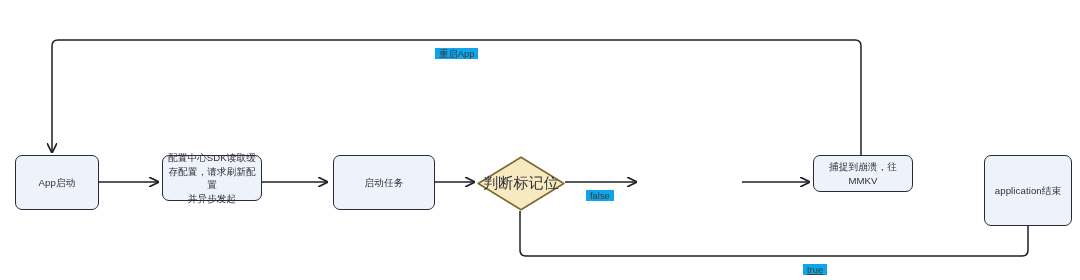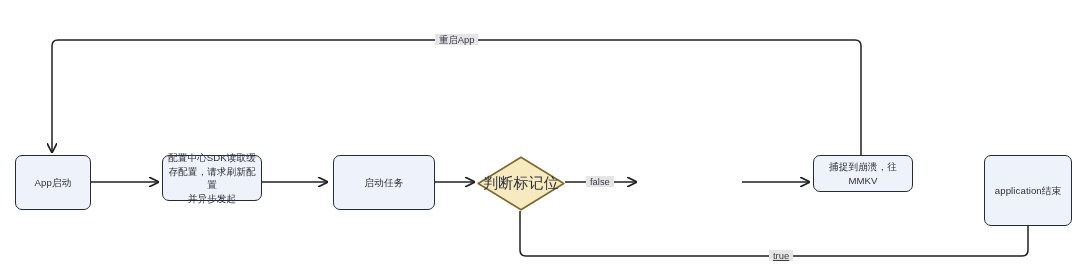--- a/index.html
+++ b/index.html
@@ -60,24 +60,25 @@
     align-items: center;
     justify-content: center;
     font-size: 15px;
     color: #30303a;
     letter-spacing: 0.1px;
   }
   .edge-label {
     position: absolute;
     font-size: 9.4px;
     color: #3a3a42;
-    background: #e5e5e5;
+    background: #0ea5e9;
     padding: 0 4px;
     white-space: nowrap;
     line-height: 11px;
+    margin-top: 14px;
   }
   .nl {
     display: block;
   }
 </style>
 </head>
 <body>
 
 <div id="canvas">
 
@@ -96,21 +97,21 @@
 
     <path d="M 565 182 L 636 182" fill="none" stroke="#1f1f26" stroke-width="1.5" marker-end="url(#arrow)"></path>
 
     <path d="M 742 182 L 809 182" fill="none" stroke="#1f1f26" stroke-width="1.5" marker-end="url(#arrow)"></path>
 
     <path d="M 861 155 L 861 46 Q 861 40 855 40 L 58 40 Q 52 40 52 46 L 52 152" fill="none" stroke="#1f1f26" stroke-width="1.5" marker-end="url(#arrow)"></path>
 
     <path d="M 520 211 L 520 250 Q 520 256 526 256 L 1022 256 Q 1028 256 1028 250 L 1028 213" fill="none" stroke="#1f1f26" stroke-width="1.5" marker-end="url(#arrow)"></path>
   </svg>
 
-  <div class="node proc" style="left:15px; top:155px; width:76px; height:55px;">
+  <div class="node proc" style="left:15px; top:155px; width:84px; height:55px;">
     <span>App启动</span>
   </div>
 
   <div class="node proc" style="left:162px; top:155px; width:100px; height:46px;">
     <div>
       <span class="nl">配置中心SDK读取缓</span>
       <span class="nl">存配置，请求刷新配置</span>
       <span class="nl">并异步发起</span>
     </div>
   </div>
@@ -134,15 +135,15 @@
   </div>
 
   <div class="node proc" style="left:984px; top:155px; width:88px; height:71px;">
     <span>application结束</span>
   </div>
 
   <div class="edge-label" style="left:435px; top:34px;">重启App</div>
 
   <div class="edge-label" style="left:586px; top:176px;">false</div>
 
-  <div class="edge-label" style="left:769px; top:250px;text-decoration:underline;">true</div>
+  <div class="edge-label" style="left:803px; top:250px;text-decoration:underline;">true</div>
 
 </div>
 
 </body></html>

